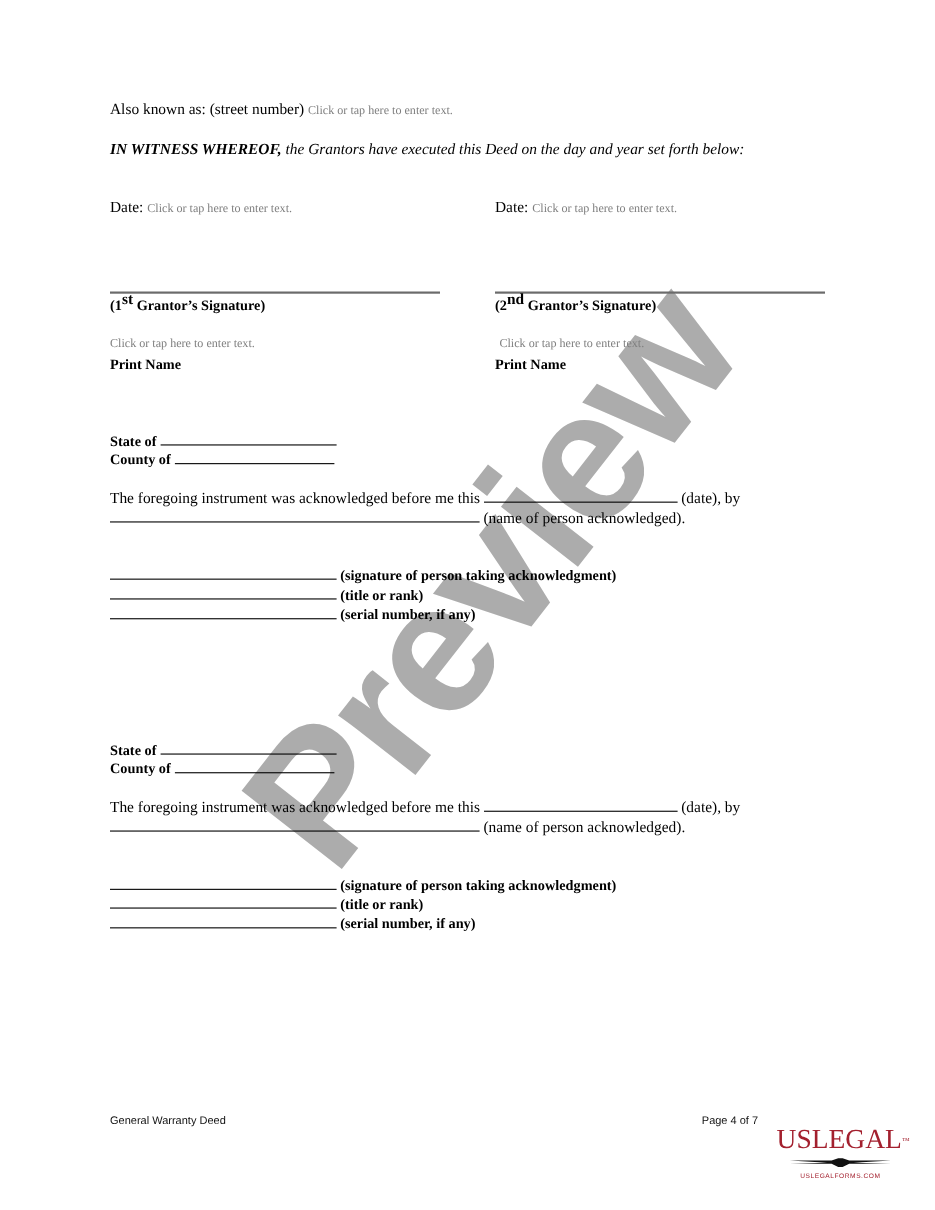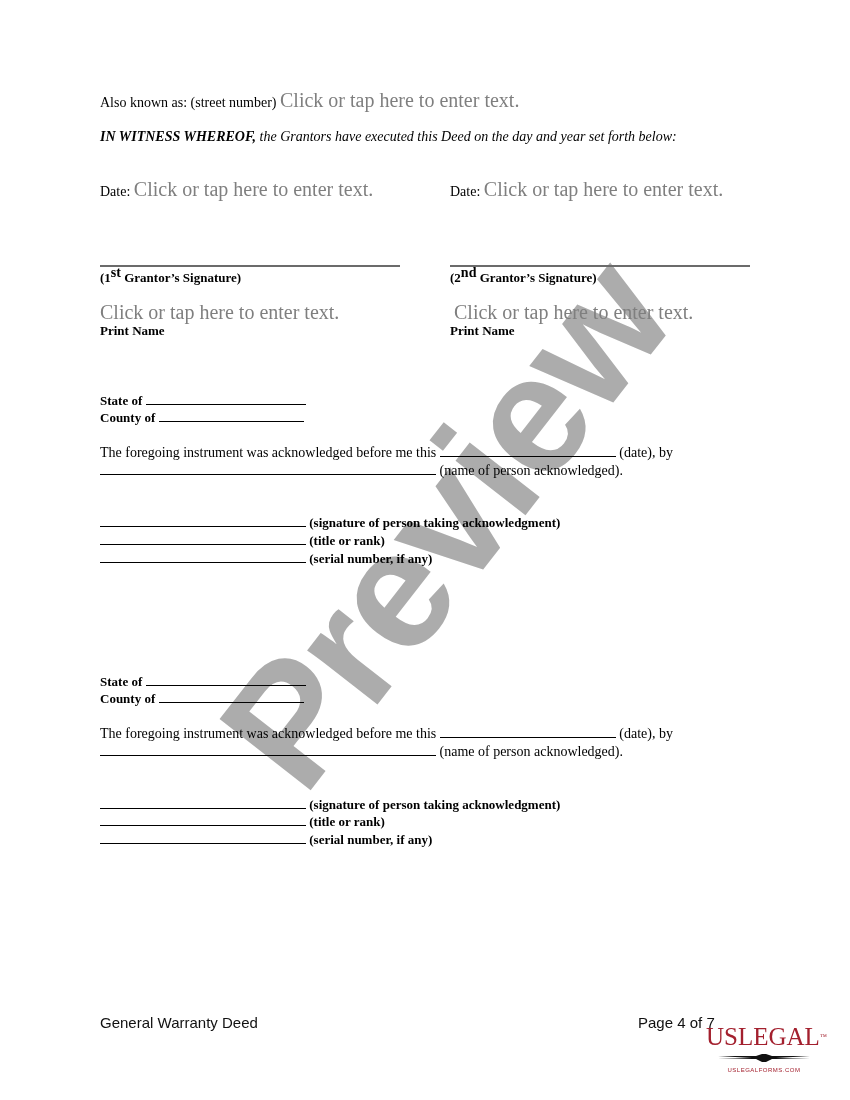--- a/index.html
+++ b/index.html
@@ -2,27 +2,27 @@
 <html><head>
 <meta charset="utf-8">
 <style>
   html, body { margin: 0; padding: 0; }
   body {
     width: 850px; height: 1100px; position: relative; overflow: hidden;
     background: #ffffff; color: #000;
     font-family: "Liberation Serif", "DejaVu Serif", serif;
   }
   .line { position: absolute; left: 100px; font-size: 14px; white-space: nowrap; line-height: 17px; }
-  .ph { color: #7f7f7f; font-size: 20px; }
+  .ph { color: #7f7f7f; font-size: 11px; }
   .b { font-weight: bold; }
   .sigline { position: absolute; height: 2px; background: #6b6b6b; }
   .u { display: inline-block; border-bottom: 1px solid #000; height: 12px; vertical-align: baseline; }
   .ub { display: inline-block; border-bottom: 1.5px solid #000; height: 12px; vertical-align: baseline; }
   sup { font-size: 14px; line-height: 0; }
-  .footer { position: absolute; top: 1014px; font-family: "Liberation Sans", "DejaVu Sans", sans-serif; font-size: 15px; color: #111; }
+  .footer { position: absolute; top: 1014px; font-family: "Liberation Sans", "DejaVu Sans", sans-serif; font-size: 10px; color: #111; }
   .watermark {
     position: absolute; left: 85px; top: 440px; width: 720px; text-align: center;
     font-family: "Liberation Sans", "DejaVu Sans", sans-serif; font-weight: bold;
     font-size: 168px; color: rgba(140,140,140,0.72);
     transform: rotate(-52deg); transform-origin: center center;
     pointer-events: none; letter-spacing: -4px; line-height: 168px;
   }
   .logo { position: absolute; left: 706px; top: 1025px; width: 116px; text-align: center; }
   .logo-text { font-family: "Liberation Serif", serif; color: #a3202e; font-size: 25px; letter-spacing: 0px; line-height: 24px; }
   .logo-text .sm { font-size: 25px; }

